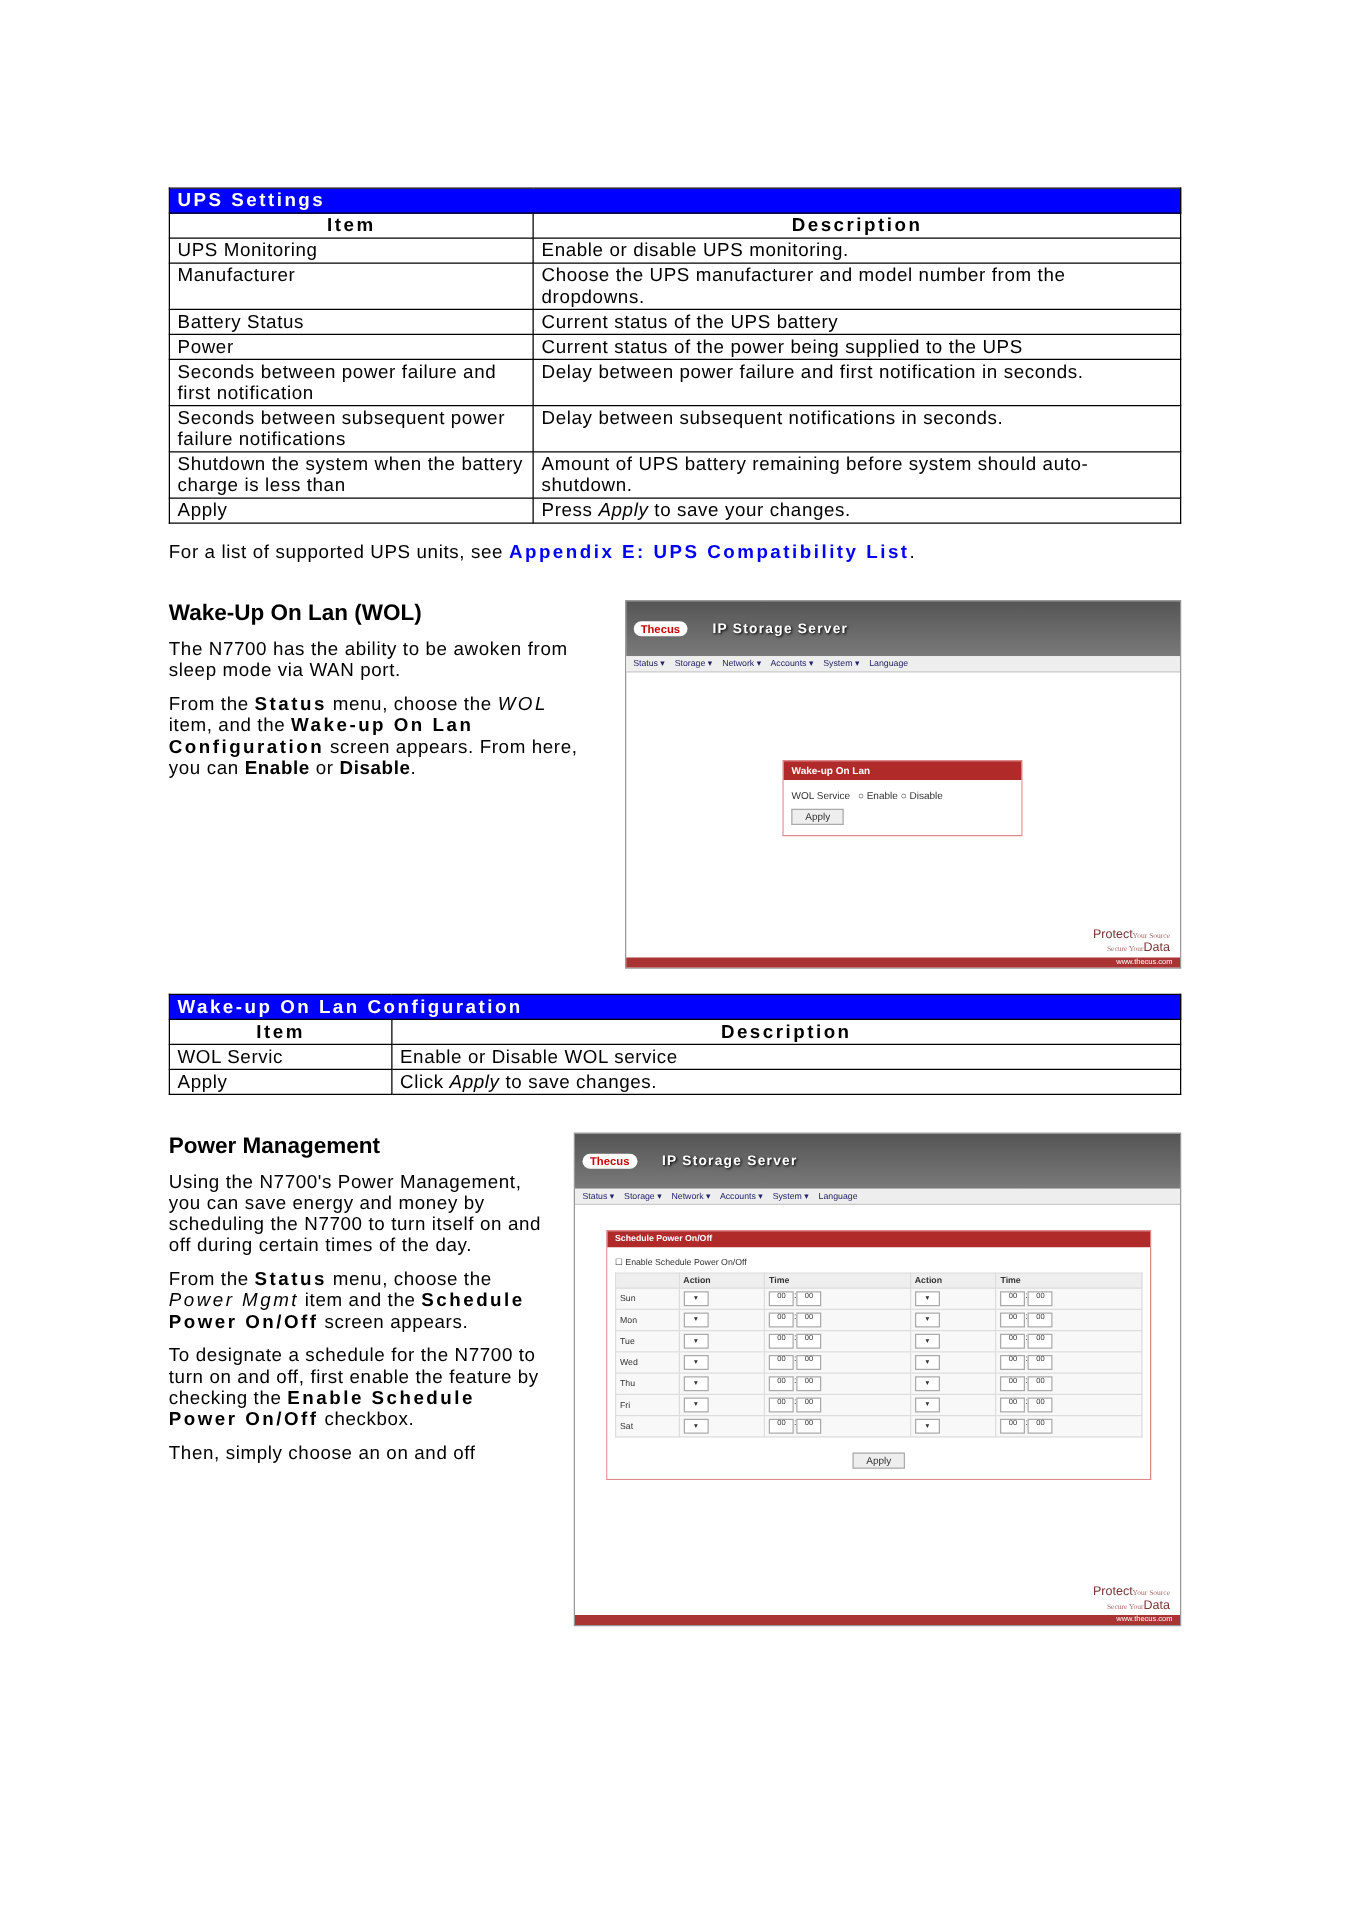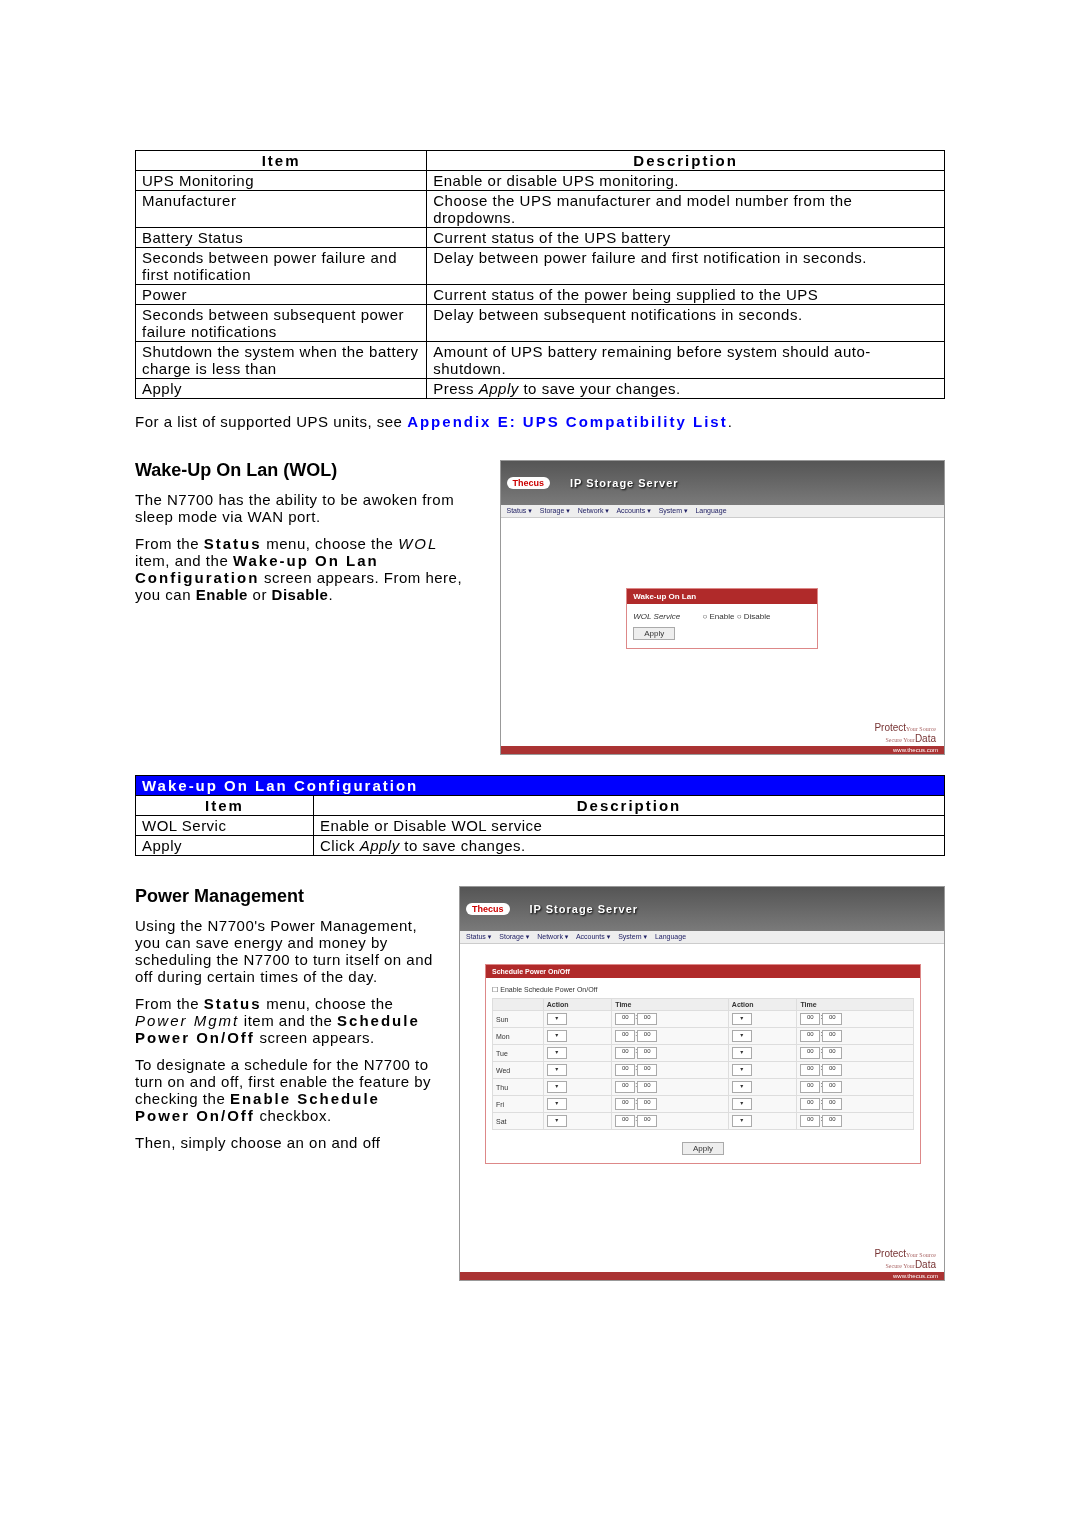--- a/index.html
+++ b/index.html
@@ -128,21 +128,21 @@
   .ss-panel-head {
     background: #b02a2a;
     color: #fff;
     padding: 3px 6px;
     font-weight: bold;
   }
   .ss-panel-body {
     padding: 8px 6px;
     background: #fff;
   }
-  .ss-panel-body label { margin-right: 20px; font-style: italic; }
+  .ss-panel-body label { margin-right: 4px; }
   .ss-apply {
     display: inline-block;
     background: #eee;
     border: 1px solid #aaa;
     padding: 1px 10px;
     margin-top: 6px;
     font-size: 8px;
   }
   .ss-footer {
     text-align: right;
@@ -204,43 +204,46 @@
   }
   .spaced { letter-spacing: 2px; }
 </style>
 </head>
 <body>
 
 <div class="page">
 
   <table class="info">
     <tbody>
+        <tr class="header-row">
+          <td colspan="2">UPS Settings</td>
+        </tr>
     <tr class="sub-header">
       <td class="col1a">Item</td>
       <td>Description</td>
     </tr>
     <tr>
           <td>UPS Monitoring</td>
           <td>Enable or disable UPS monitoring.</td>
         </tr>
     <tr>
           <td>Manufacturer</td>
           <td>Choose the UPS manufacturer and model number from the dropdowns.</td>
         </tr>
     <tr>
           <td>Battery Status</td>
           <td>Current status of the UPS battery</td>
         </tr>
     <tr>
+          <td>Power</td>
+          <td>Current status of the power being supplied to the UPS</td>
+        </tr>
+    <tr>
           <td>Seconds between power failure and first notification</td>
           <td>Delay between power failure and first notification in seconds.</td>
-        </tr>
-    <tr>
-          <td>Power</td>
-          <td>Current status of the power being supplied to the UPS</td>
         </tr>
     <tr>
           <td>Seconds between subsequent power failure notifications</td>
           <td>Delay between subsequent notifications in seconds.</td>
         </tr>
     <tr>
           <td>Shutdown the system when the battery charge is less than</td>
           <td>Amount of UPS battery remaining before system should auto-shutdown.</td>
         </tr>
     <tr>

